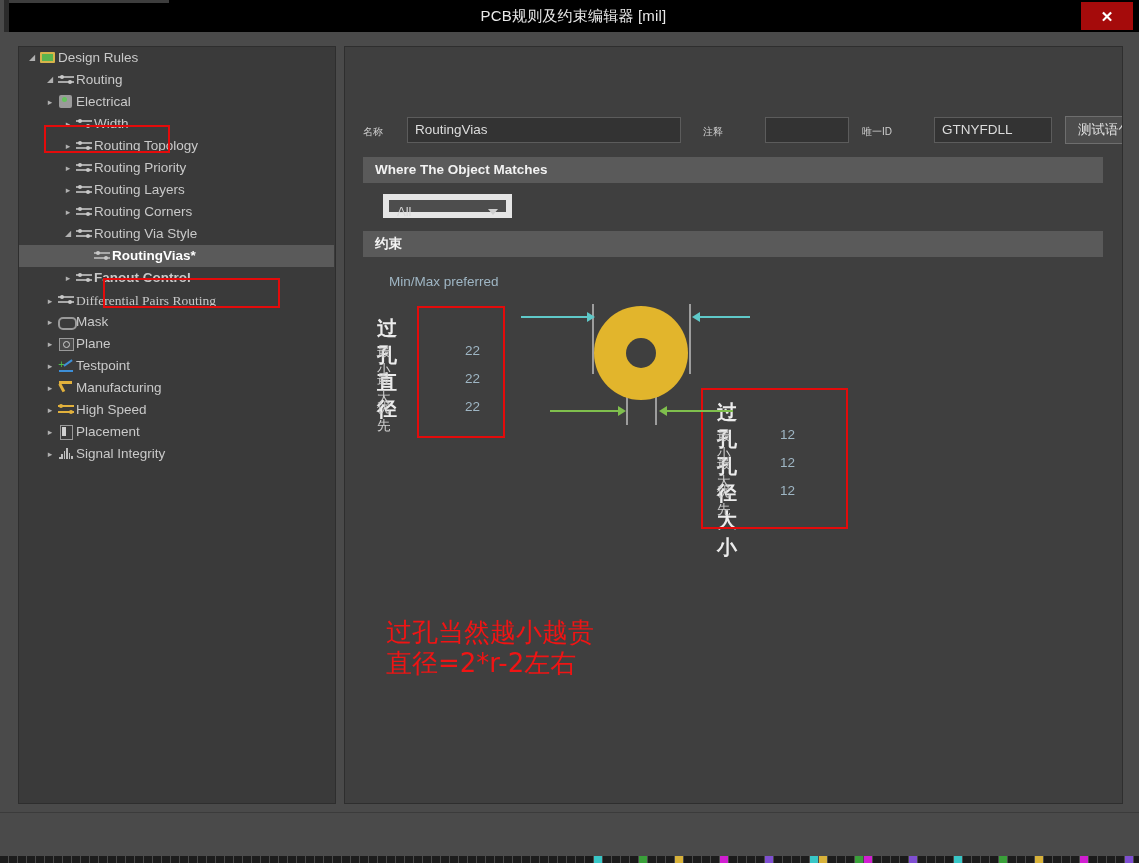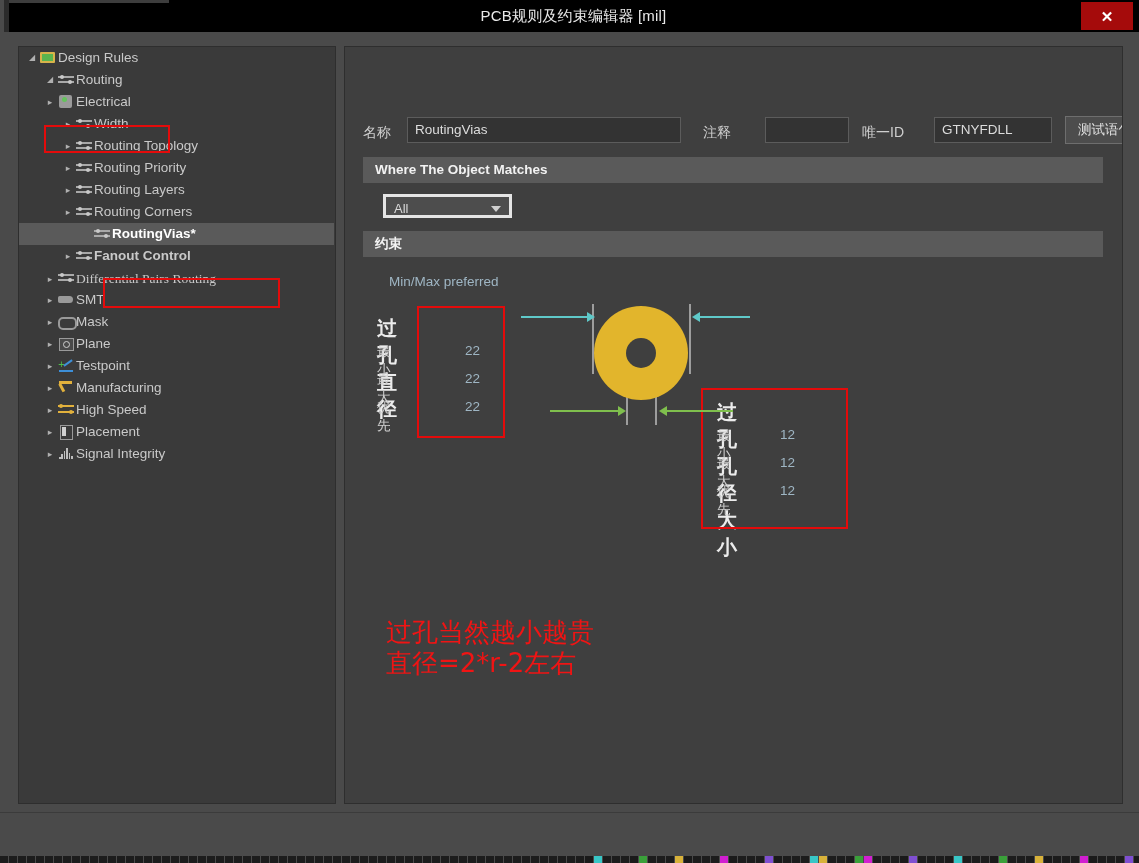--- a/index.html
+++ b/index.html
@@ -120,40 +120,40 @@
   .ic-place:after{content:"";position:absolute;left:1px;top:1px;width:4px;height:9px;background:#cfcfcf;}
   .ic-sig{position:absolute;left:2px;top:3px;width:14px;height:11px;}
   .ic-sig i{position:absolute;bottom:0;width:1.6px;background:#bdbdbd;}
   
   .redbox{position:absolute;border:2.5px solid #e40b0b;pointer-events:none;}
   
   .right-panel{
     position:absolute;left:344px;top:14px;width:777px;height:756px;
     background:#3f3f3f;border:1px solid #2e2e2e;overflow:hidden;
   }
-  .lbl{position:absolute;color:#cfcfcf;font-size:14px;line-height:18px;}
+  .lbl{position:absolute;color:#cfcfcf;font-size:10px;line-height:18px;}
   .inp{
     position:absolute;background:#333333;border:1px solid #5c5c5c;
     color:#dcdcdc;font-size:13.5px;padding:0 7px;height:26px;line-height:26px;
     box-sizing:border-box;font-family:"Liberation Sans","DejaVu Sans",sans-serif;
     outline:none;
   }
   .btn{
     background:#4d4d4d;border:1px solid #6e6e6e;color:#e2e2e2;
     font-size:13.5px;cursor:pointer;box-sizing:border-box;
     font-family:"Liberation Sans","DejaVu Sans",sans-serif;
   }
   .btn:disabled{color:#828282;border-color:#5a5a5a;background:#474747;}
   .section-hd{
     position:absolute;background:#5a5a5a;color:#f2f2f2;
     font-size:13.5px;font-weight:bold;height:26px;line-height:26px;padding-left:12px;
     box-sizing:border-box;
   }
   .combo{
-    position:absolute;background:#4d4d4d;border:3px solid #e5e5e5;
+    position:absolute;background:#4d4d4d;border:6px solid #e5e5e5;
     height:24px;box-sizing:border-box;cursor:pointer;
   }
   .combo span.v{position:absolute;left:8px;top:2px;font-size:13px;color:#d8d8d8;line-height:20px;}
   .combo span.ar{
     position:absolute;right:8px;top:9px;width:0;height:0;
     border-left:5px solid transparent;border-right:5px solid transparent;
     border-top:6px solid #cfcfcf;
   }
   .minmax{position:absolute;color:#9fb6c4;font-size:13.5px;}
   
@@ -369,39 +369,44 @@
                 <i class="l2"></i>
                 <i class="d1"></i>
                 <i class="d2"></i>
               </span></span><span class="tl">Routing Layers</span></div>
           <div class="tree-row" style="padding-left: 42px;"><span class="tw">▸</span><span class="ti"><span class="ic-net">
                 <i class="l1"></i>
                 <i class="l2"></i>
                 <i class="d1"></i>
                 <i class="d2"></i>
               </span></span><span class="tl">Routing Corners</span></div>
+          <div class="tree-row" style="padding-left: 42px;"><span class="tw" style="font-size: 8px;">◢</span><span class="ti"><span class="ic-net">
+                <i class="l1"></i>
+                <i class="l2"></i>
+                <i class="d1"></i>
+                <i class="d2"></i>
+              </span></span><span class="tl">Routing Via Style</span></div>
           <div class="tree-row selected" style="padding-left: 60px; width: 315px; box-sizing: border-box;"><span class="tw"></span><span class="ti"><span class="ic-net">
                 <i class="l1"></i>
                 <i class="l2"></i>
                 <i class="d1"></i>
                 <i class="d2"></i>
               </span></span><span class="tl">RoutingVias*</span></div>
           <div class="tree-row" style="padding-left: 42px; font-weight: bold;"><span class="tw">▸</span><span class="ti"><span class="ic-net">
                 <i class="l1"></i>
                 <i class="l2"></i>
                 <i class="d1"></i>
                 <i class="d2"></i>
               </span></span><span class="tl">Fanout Control</span></div>
           <div class="tree-row" style="padding-left: 24px; font-family: Liberation Serif, serif;"><span class="tw">▸</span><span class="ti"><span class="ic-net">
                 <i class="l1"></i>
                 <i class="l2"></i>
                 <i class="d1"></i>
                 <i class="d2"></i>
               </span></span><span class="tl">Differential Pairs Routing</span></div>
-          <div class="tree-row" style="padding-left: 24px;"><span class="tw">▸</span><span class="ti"><span class="ic-smt"></span></span><span class="tl">SMT</span></div>
           <div class="tree-row" style="padding-left: 24px;"><span class="tw">▸</span><span class="ti"><span class="ic-mask"></span></span><span class="tl">Mask</span></div>
           <div class="tree-row" style="padding-left: 24px;"><span class="tw">▸</span><span class="ti"><span class="ic-plane"></span></span><span class="tl">Plane</span></div>
           <div class="tree-row" style="padding-left: 24px;"><span class="tw">▸</span><span class="ti"><span class="ic-test">
                 <i class="p">+</i>
                 <i class="b"></i>
                 <i class="u"></i>
               </span></span><span class="tl">Testpoint</span></div>
           <div class="tree-row" style="padding-left: 24px;"><span class="tw">▸</span><span class="ti"><span class="ic-manu">
                 <i class="a"></i>
                 <i class="b"></i>

